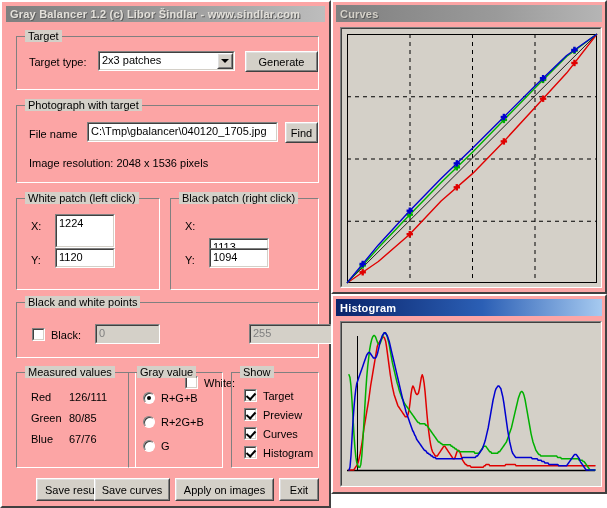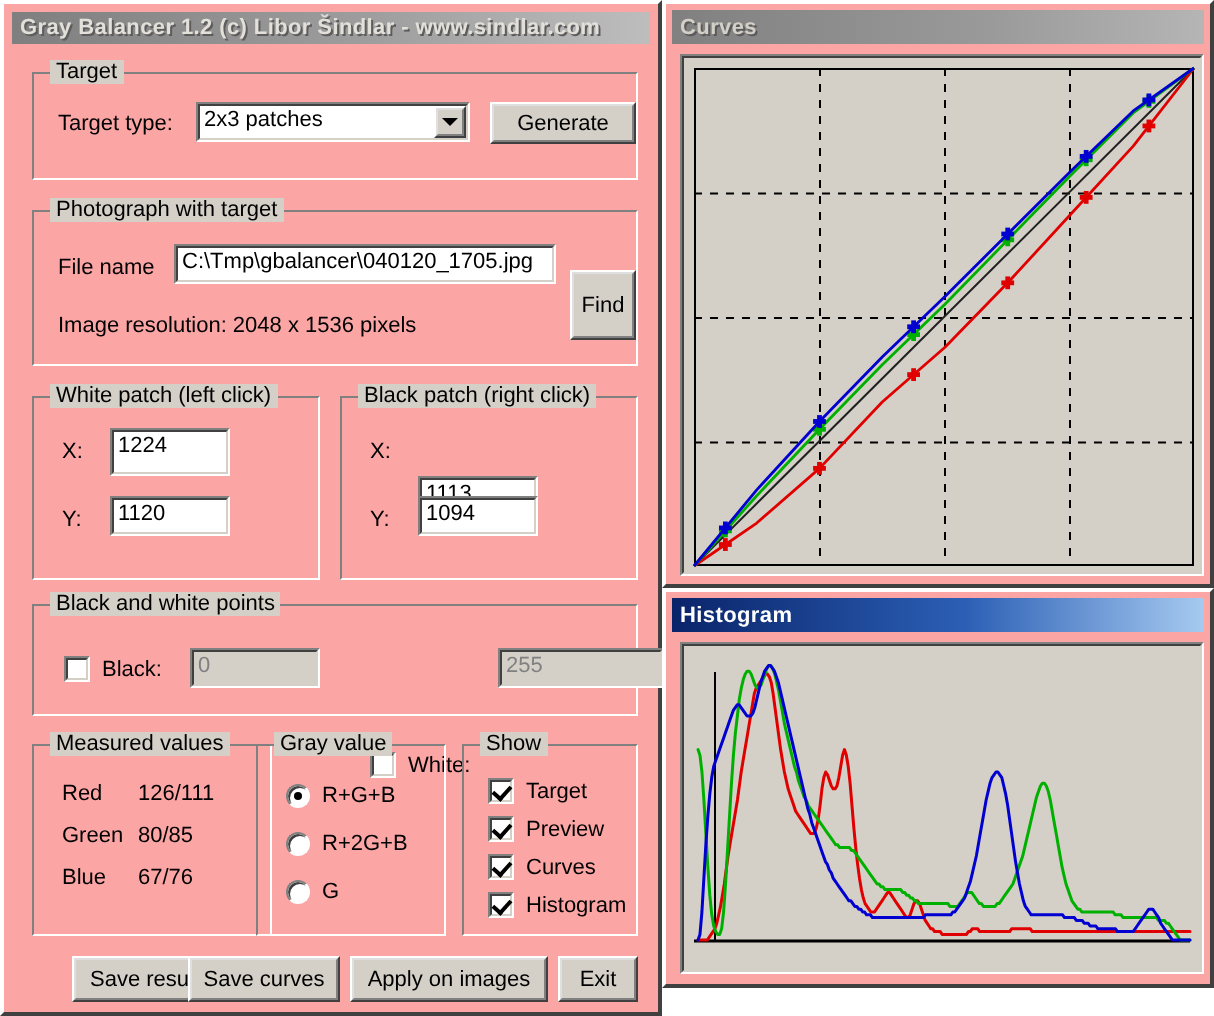--- a/index.html
+++ b/index.html
@@ -231,30 +231,30 @@
       <div class="btn" style="left:228px; top:14px; width:73px; height:21px;">Generate</div>
     </div>
 
     <div class="group" style="left:10px; top:81px; width:303px; height:78px;">
       <span class="glabel">Photograph with target</span>
 
       <span class="lbl" style="left:12px; top:22px;">File name</span>
 
       <div class="field" style="left:70px; top:16px; width:191px; height:20px;">C:\Tmp\gbalancer\040120_1705.jpg</div>
 
-      <div class="btn" style="left:268px; top:29px; width:33px; height:35px;">Find</div>
+      <div class="btn" style="left:268px; top:16px; width:33px; height:21px;">Find</div>
 
       <span class="lbl" style="left:12px; top:51px;">Image resolution: 2048 x 1536 pixels</span>
     </div>
 
     <div class="group" style="left:10px; top:174px; width:144px; height:92px;text-decoration:underline;">
       <span class="glabel">White patch (left click)</span>
 
       <span class="lbl" style="left:14px; top:21px;">X:</span>
-      <div class="field" style="left:38px; top:15px; width:60px; height:24px;">1224</div>
+      <div class="field" style="left:38px; top:15px; width:60px; height:34px;">1224</div>
 
       <span class="lbl" style="left:14px; top:55px;">Y:</span>
       <div class="field" style="left:38px; top:49px; width:60px; height:20px;">1120</div>
     </div>
 
     <div class="group" style="left:164px; top:174px; width:149px; height:92px;">
       <span class="glabel">Black patch (right click)</span>
 
       <span class="lbl" style="left:14px; top:21px;">X:</span>
       <div class="field" style="left:38px; top:15px; width:60px; height:20px;margin-top:24px;">1113</div>

